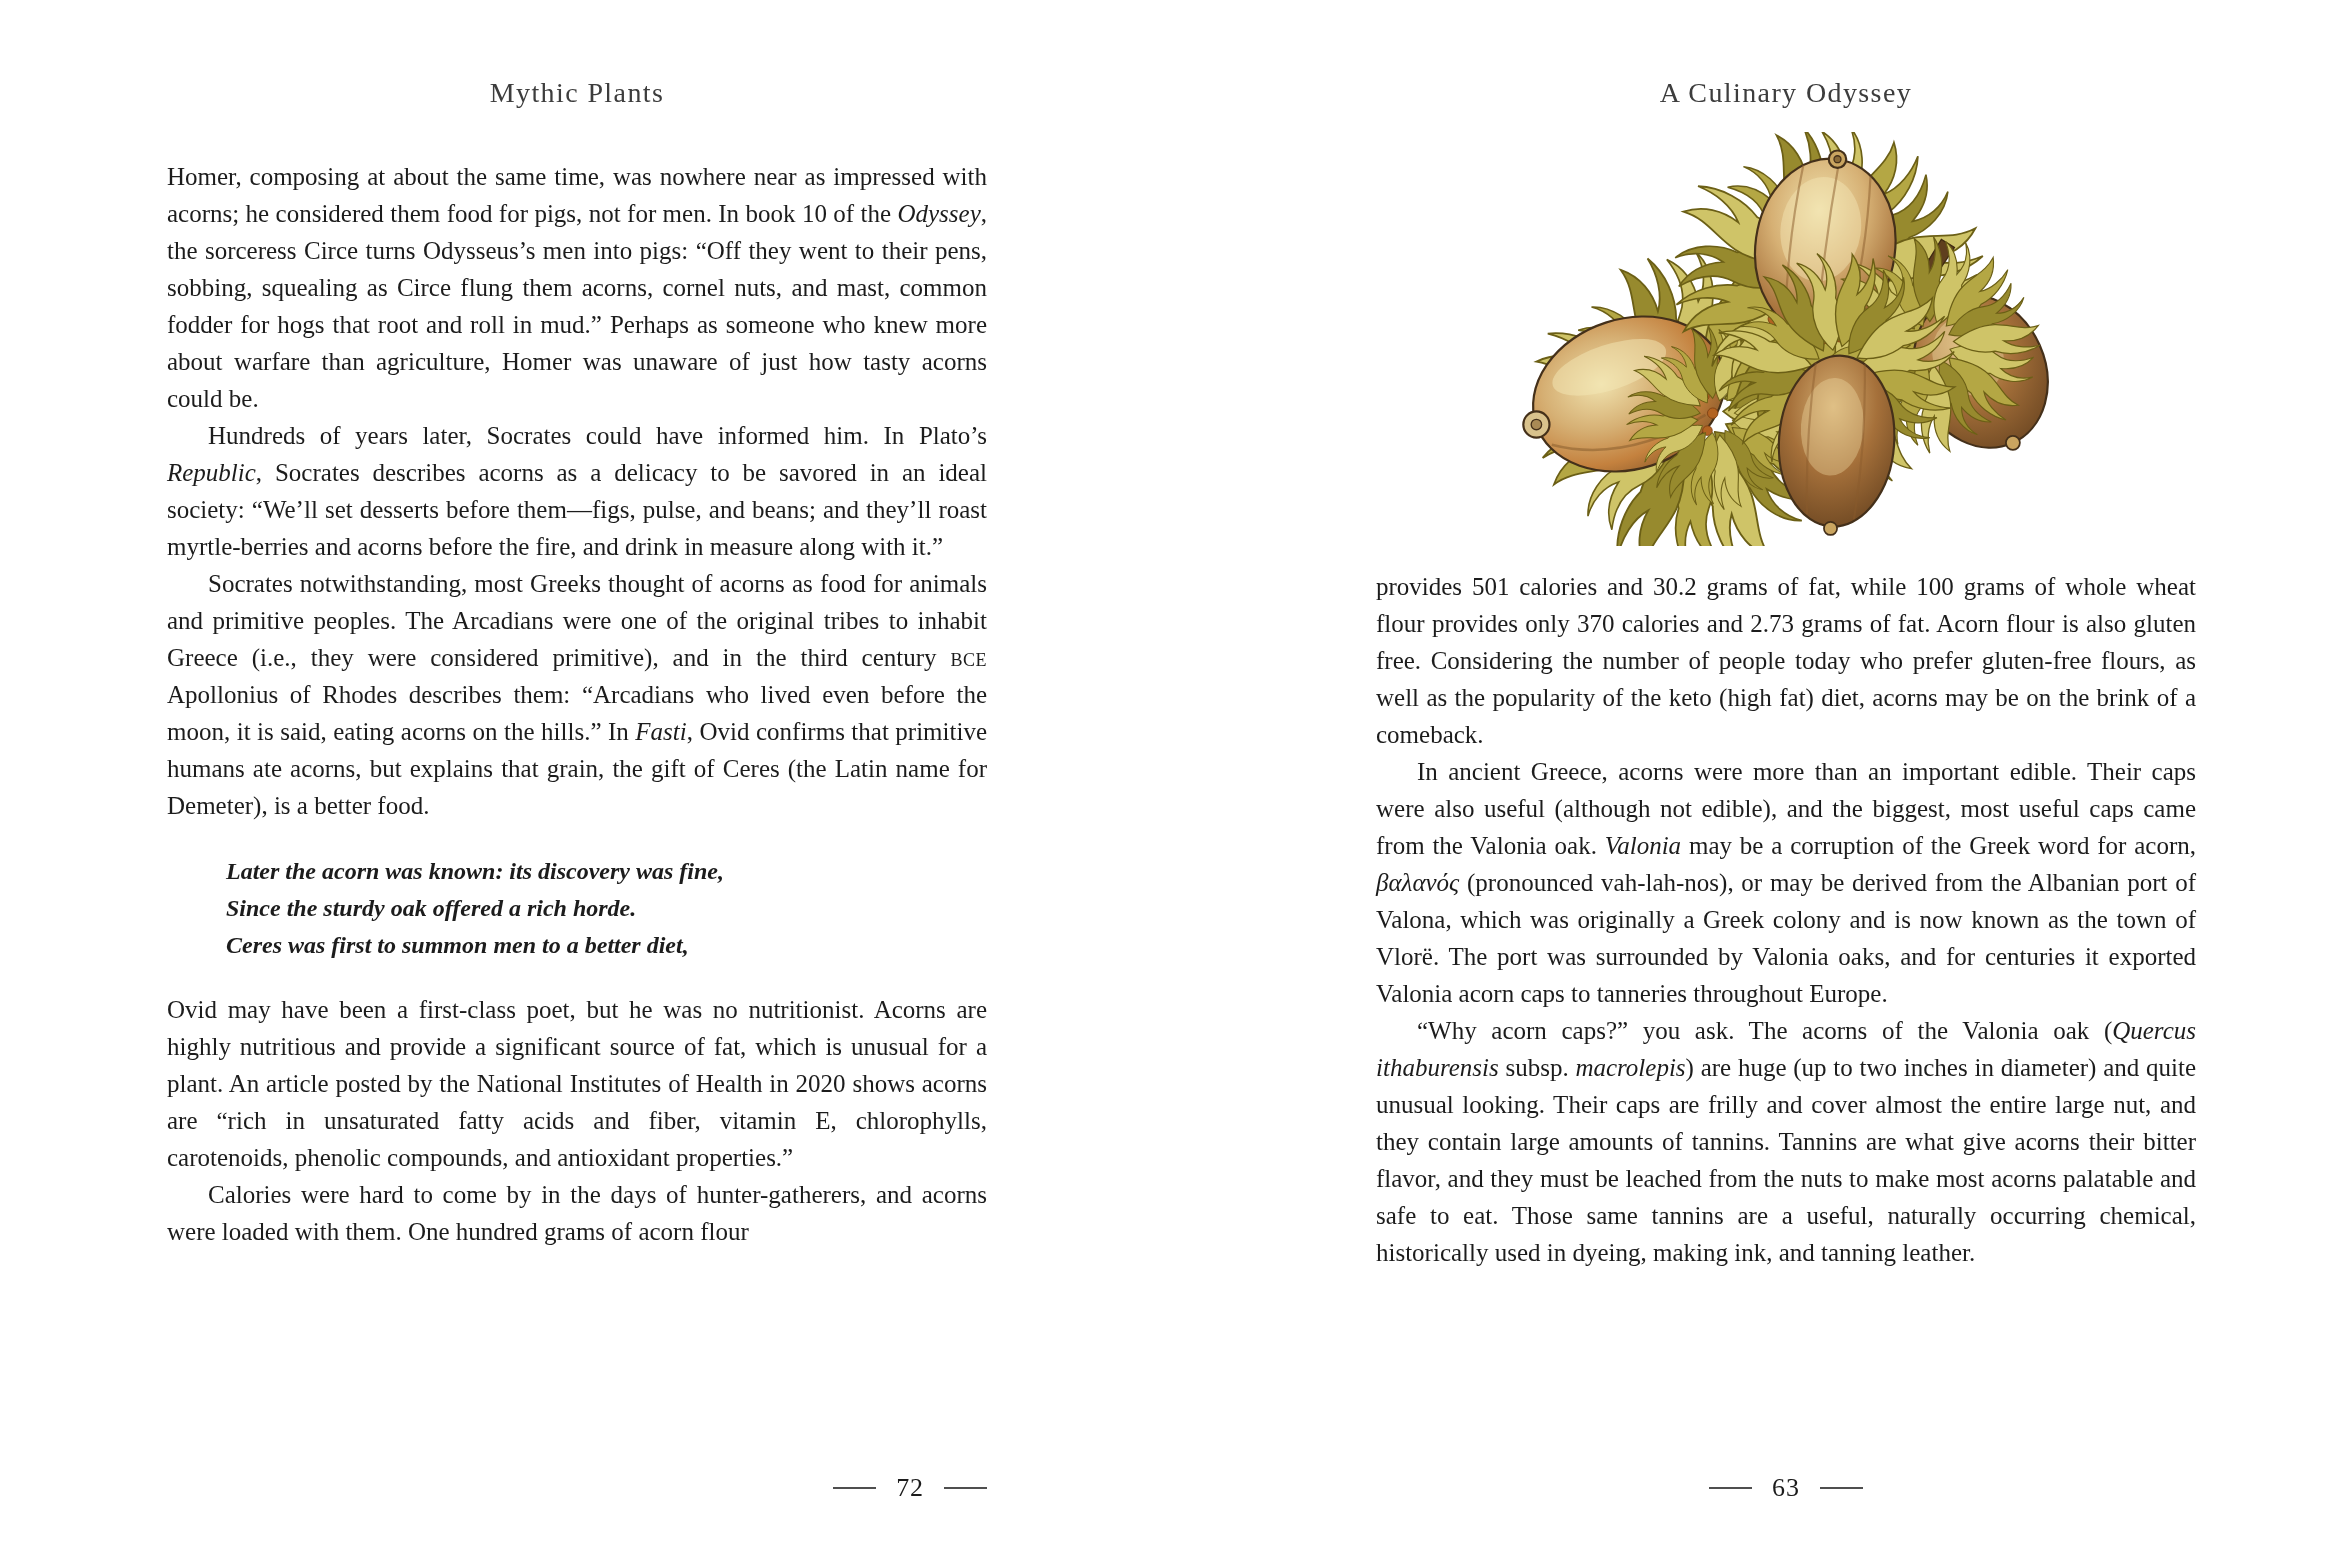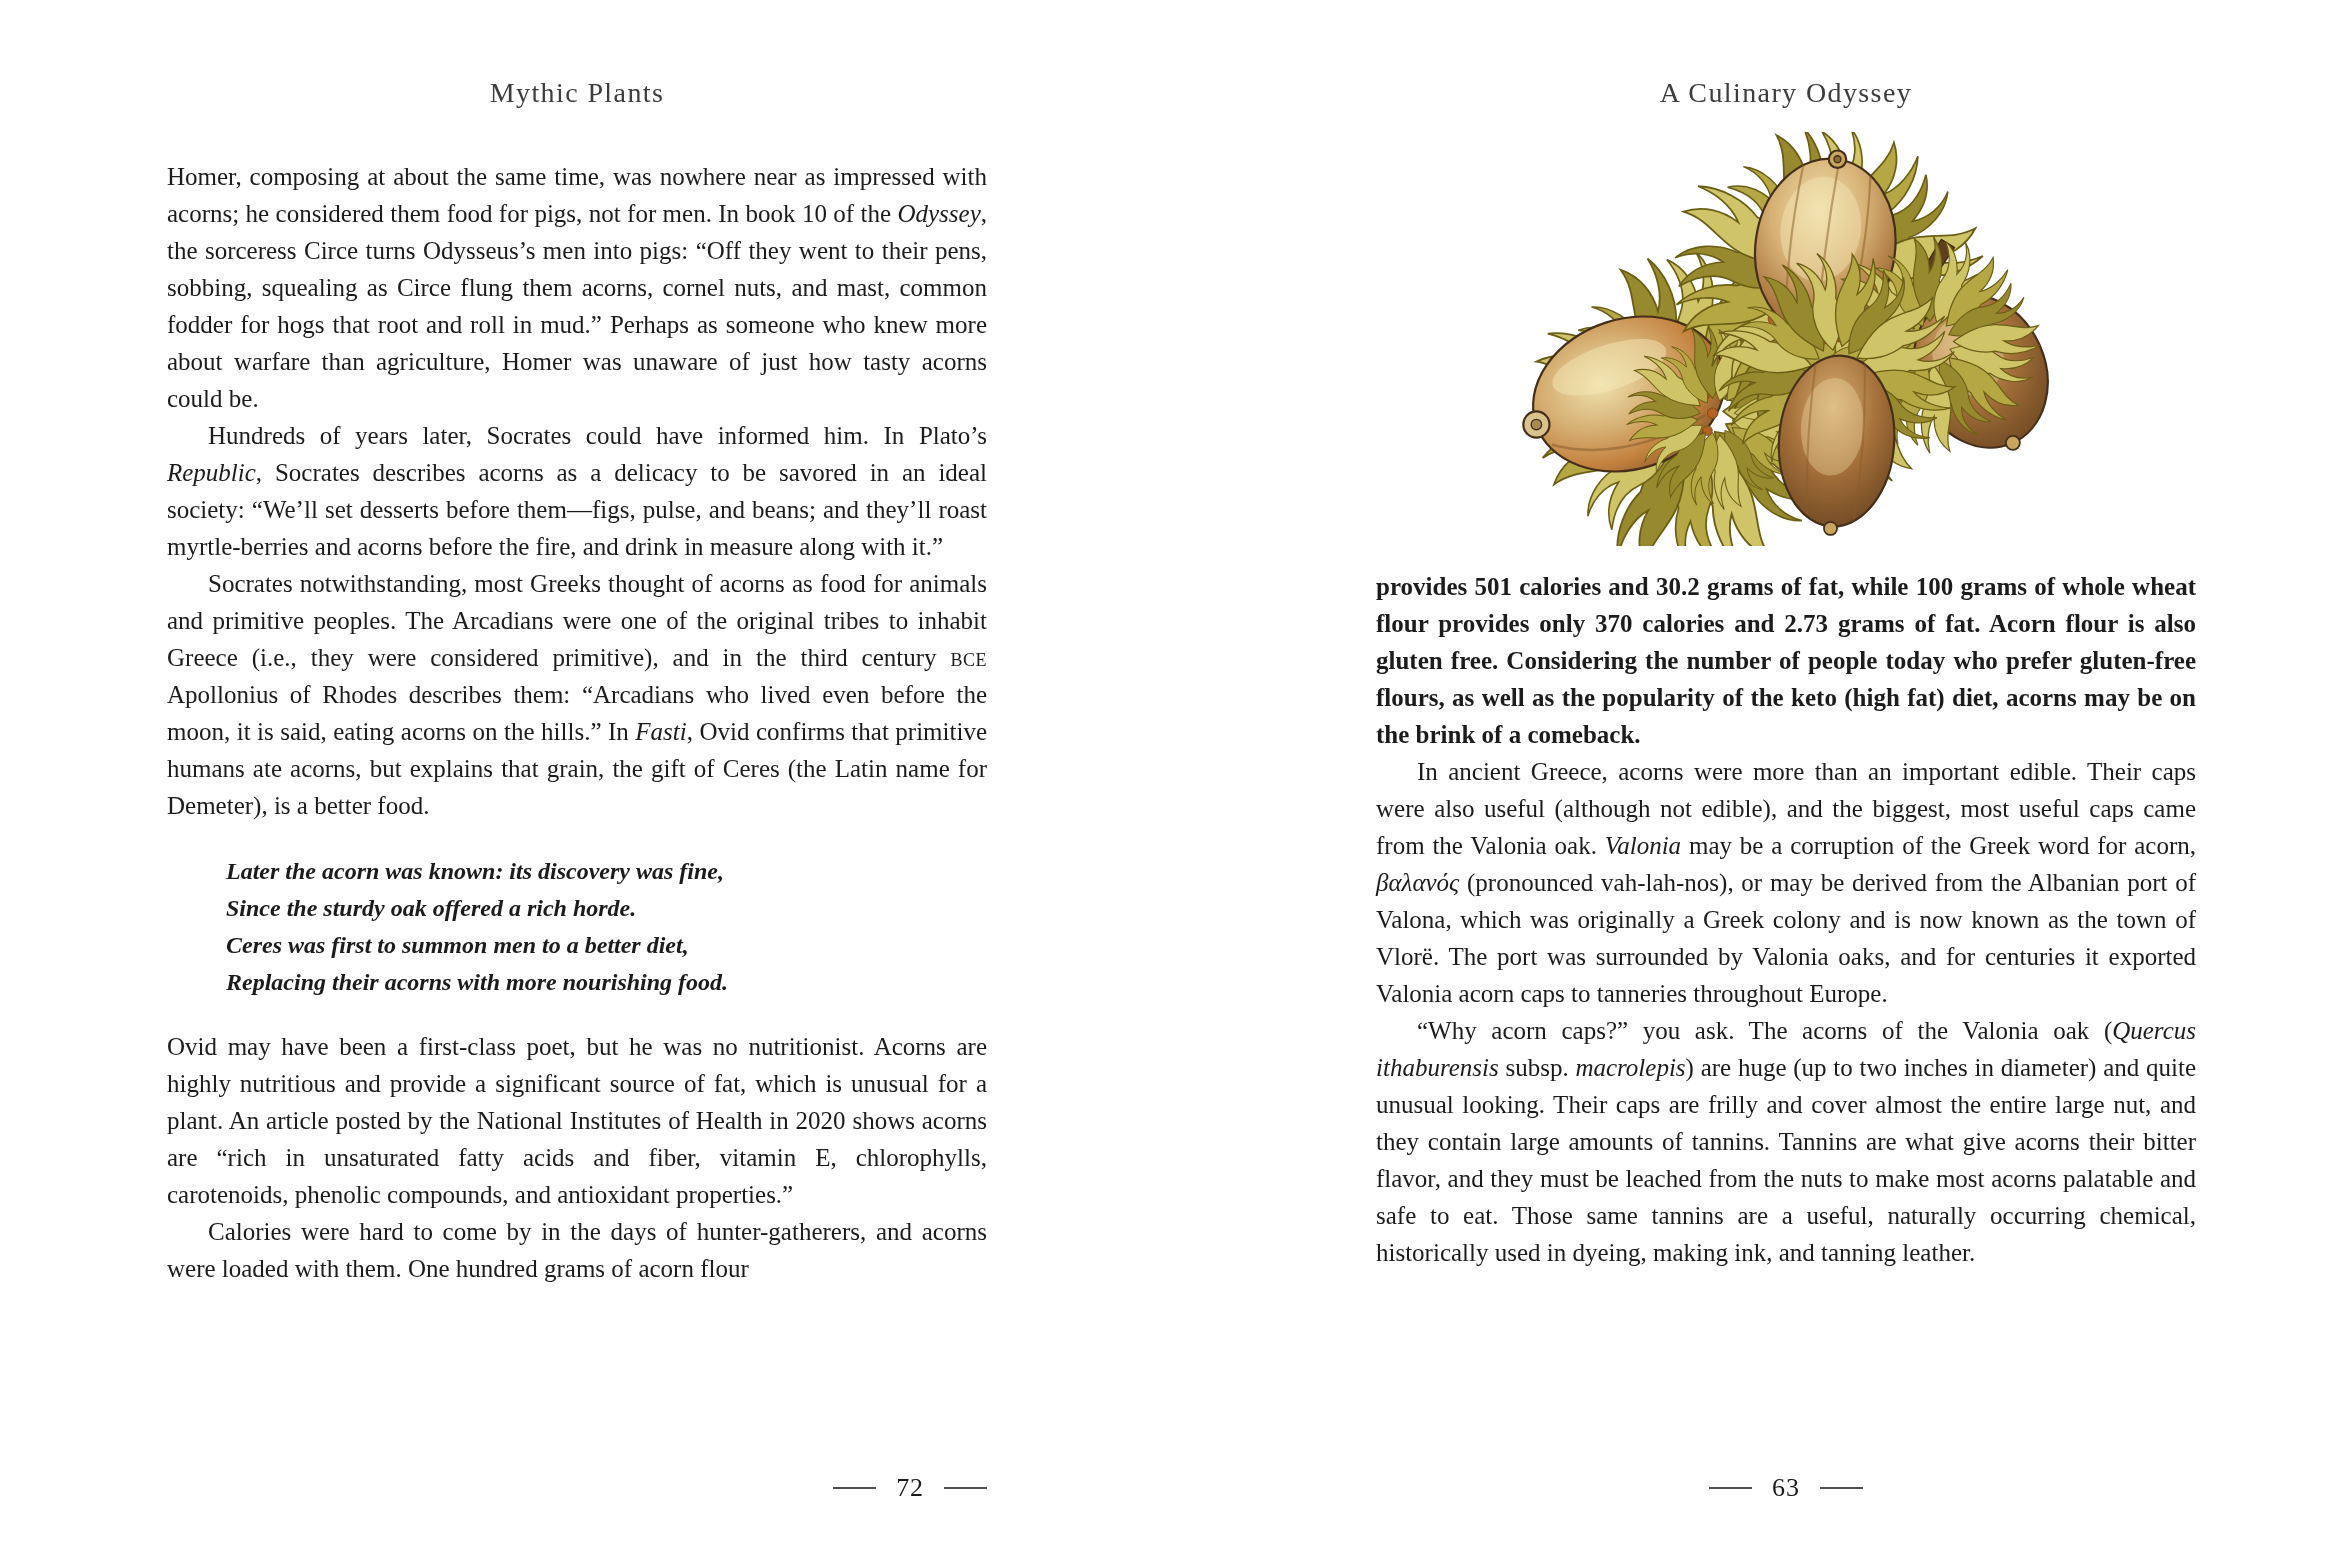--- a/index.html
+++ b/index.html
@@ -20,21 +20,21 @@
     font-size:28px; line-height:32px; letter-spacing:1.4px;
     color:var(--header-ink, #3d3d3d); font-weight:normal;
   }
 
   .par {
     margin:0; font-size:25px; line-height:37px;
     text-align:justify; text-indent:41px; color:var(--ink,#1c1c1c);
   }
   .par.no-indent { text-indent:0; }
   .page-left .par.first { margin-top:49px; }
-  .page-right .par.first { margin-top:22px;font-weight:bold; }
+  .page-right .par.first { margin-top:22px; }
 
   .s-i  { font-style:italic; }
   .s-sc { font-variant-caps:all-small-caps; font-feature-settings:"c2sc","smcp"; letter-spacing:0.5px; }
 
   .poem {
     margin:29px 0 27px 59px;
     font-style:italic; font-weight:bold;
     font-size:24px; line-height:37px;
   }
   .poem-line { white-space:nowrap; }
@@ -61,21 +61,20 @@
       <header class="running-head">Mythic Plants</header>
 
       <p class="par no-indent first"><span>Homer, composing at about the same time, was nowhere near as impressed with acorns; he considered them food for pigs, not for men. In book 10 of the </span><span class="s-i">Odyssey</span><span>, the sorceress Circe turns Odysseus’s men into pigs: “Off they went to their pens, sobbing, squealing as Circe flung them acorns, cornel nuts, and mast, common fodder for hogs that root and roll in mud.” Perhaps as someone who knew more about warfare than agriculture, Homer was unaware of just how tasty acorns could be.</span></p>
       <p class="par"><span>Hundreds of years later, Socrates could have informed him. In Plato’s </span><span class="s-i">Republic</span><span>, Socrates describes acorns as a delicacy to be savored in an ideal society: “We’ll set desserts before them—figs, pulse, and beans; and they’ll roast myrtle-berries and acorns before the fire, and drink in measure along with it.”</span></p>
       <p class="par"><span>Socrates notwithstanding, most Greeks thought of acorns as food for animals and primitive peoples. The Arcadians were one of the original tribes to inhabit Greece (i.e., they were considered primitive), and in the third century </span><span class="s-sc">BCE</span><span> Apollonius of Rhodes describes them: “Arcadians who lived even before the moon, it is said, eating acorns on the hills.” In </span><span class="s-i">Fasti</span><span>, Ovid confirms that primitive humans ate acorns, but explains that grain, the gift of Ceres (the Latin name for Demeter), is a better food.</span></p>
 
       <div class="poem">
         <div class="poem-line">Later the acorn was known: its discovery was fine,</div>
         <div class="poem-line">Since the sturdy oak offered a rich horde.</div>
         <div class="poem-line">Ceres was first to summon men to a better diet,</div>
-        <div class="poem-line">Replacing their acorns with more nourishing food.</div>
       </div>
 
       <p class="par no-indent"><span>Ovid may have been a first-class poet, but he was no nutritionist. Acorns are highly nutritious and provide a significant source of fat, which is unusual for a plant. An article posted by the National Institutes of Health in 2020 shows acorns are “rich in unsaturated fatty acids and fiber, vitamin E, chlorophylls, carotenoids, phenolic compounds, and antioxidant properties.”</span></p>
       <p class="par"><span>Calories were hard to come by in the days of hunter-gatherers, and acorns were loaded with them. One hundred grams of acorn flour</span></p>
     </div>
 
     <footer class="folio">
       <span class="folio-rule"></span>
       <span class="folio-num">72</span>
       <span class="folio-rule"></span>

